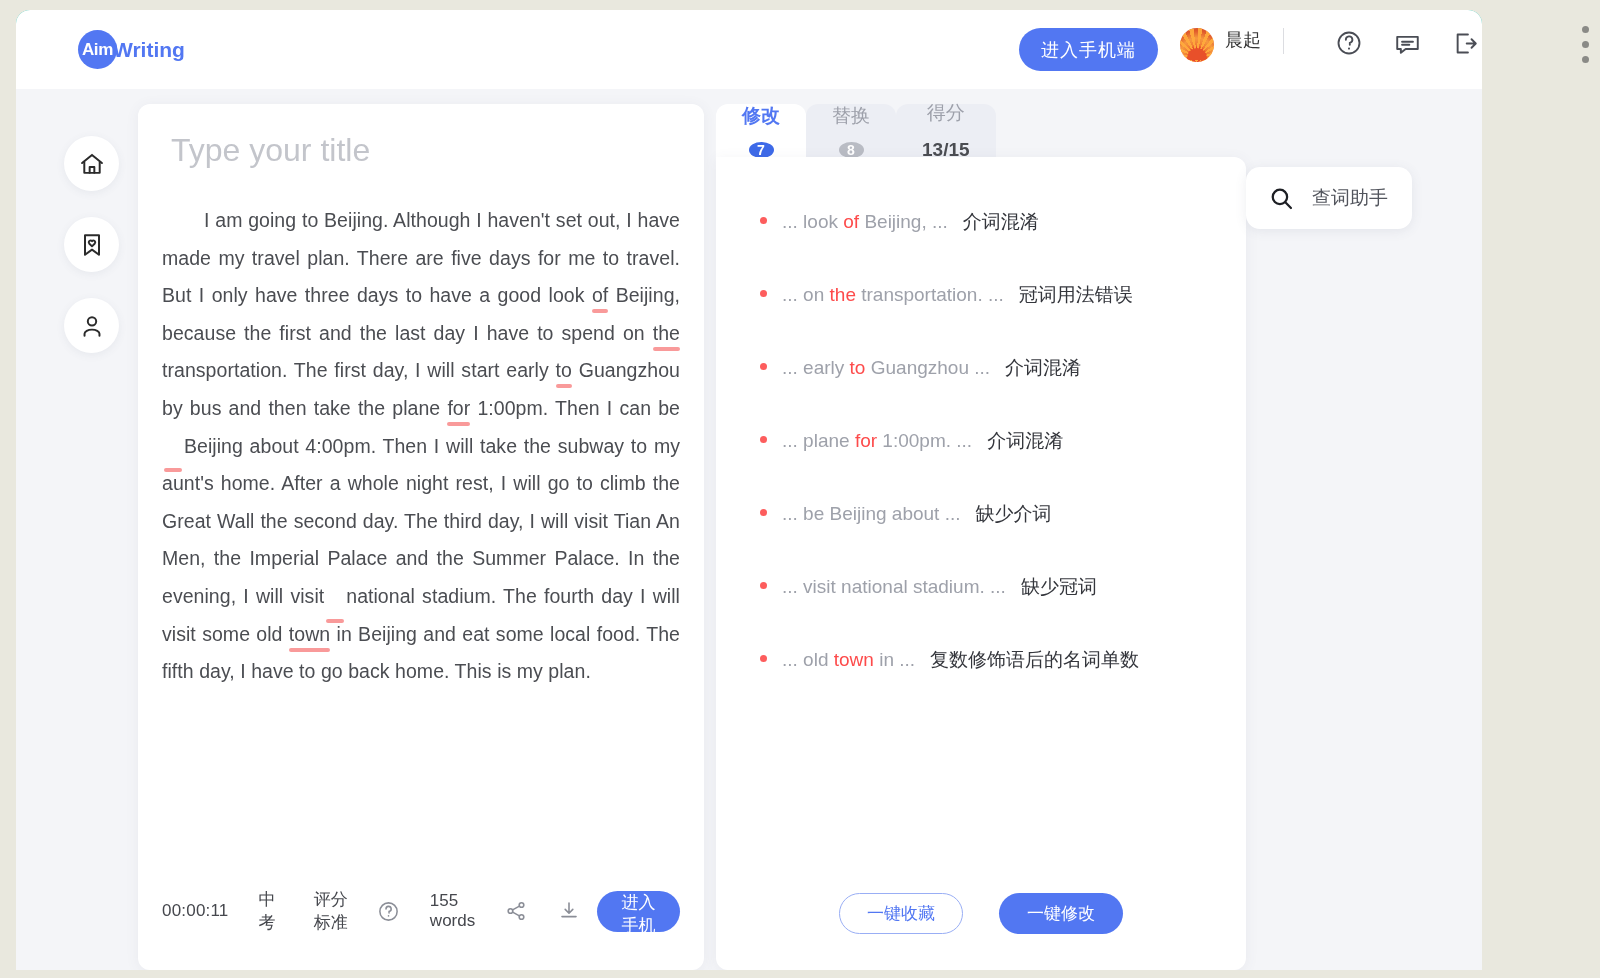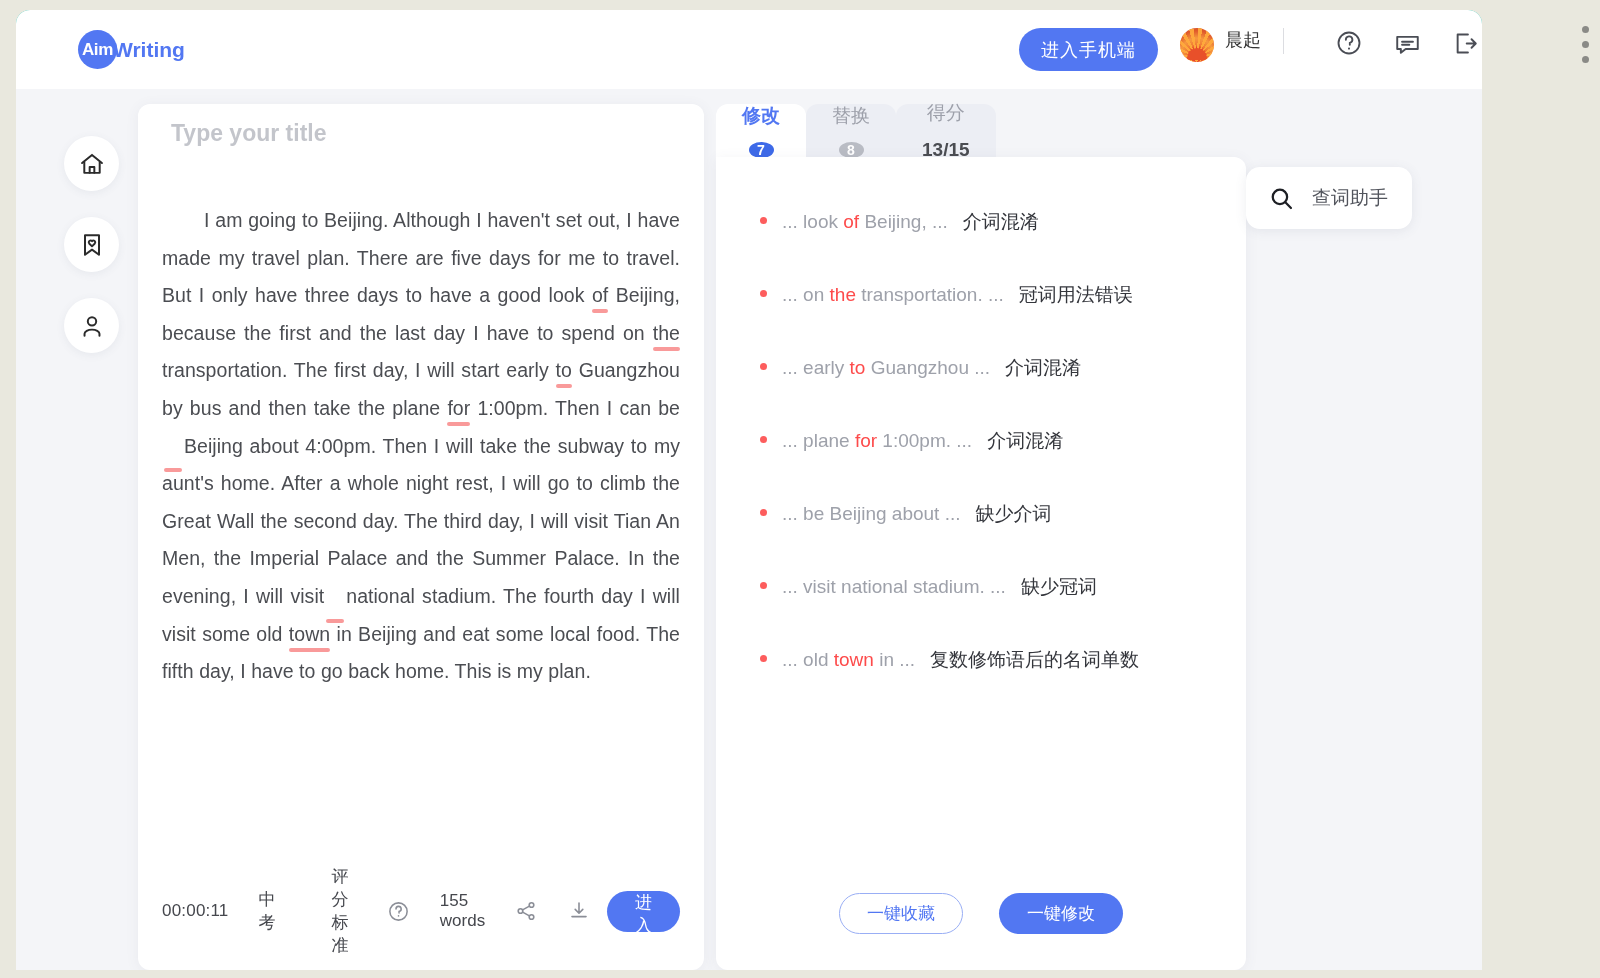--- a/index.html
+++ b/index.html
@@ -135,22 +135,22 @@
   #editor {
     position: absolute;
     left: 122px; top: 15px;
     width: 566px; height: 866px;
     background: #ffffff;
     border-radius: 12px;
     box-shadow: 0 2px 14px rgba(80,90,120,0.07);
     overflow: hidden;
   }
   #doc-title {
-    position: absolute; left: 33px; top: 16px;
-    font-size: 23px; font-weight: bold; color: #c3c5cb;
+    position: absolute; left: 33px; top: 28px;
+    font-size: 32px; font-weight: normal; color: #c3c5cb;
   }
   #doc-body {
     position: absolute; left: 24px; top: 98px;
     width: 518px;
     font-size: 19.5px; line-height: 37.6px;
     color: #4b4d52; text-align: justify;
     text-indent: 42px;
     letter-spacing: 0.05px;
   }
   .err { position: relative; }
@@ -169,21 +169,21 @@
   #editor-toolbar {
     position: absolute; left: 0; bottom: 36px;
     width: 566px; height: 46px;
     display: flex; align-items: center;
     padding: 0 24px;
     gap: 16px;
   }
   .tb-text { font-size: 17px; color: #45474d; }
   #tb-time { letter-spacing: 0.2px; }
   #tb-level { margin-left: 14px; }
-  #tb-rubric { margin-left: 40px; cursor: pointer; }
+  #tb-rubric { margin-left: 22px; cursor: pointer; }
   .tb-icon {
     margin-left: 13px; color: #8b8e97; cursor: pointer;
     display: flex; align-items: center;
   }
   #tb-words { margin-left: 14px; }
   #recheck-btn {
     margin-left: auto;
     background: #5277f2; color: #fff; border: none;
     border-radius: 21px; height: 41px; padding: 0 20px;
     font-size: 17px; cursor: pointer;

